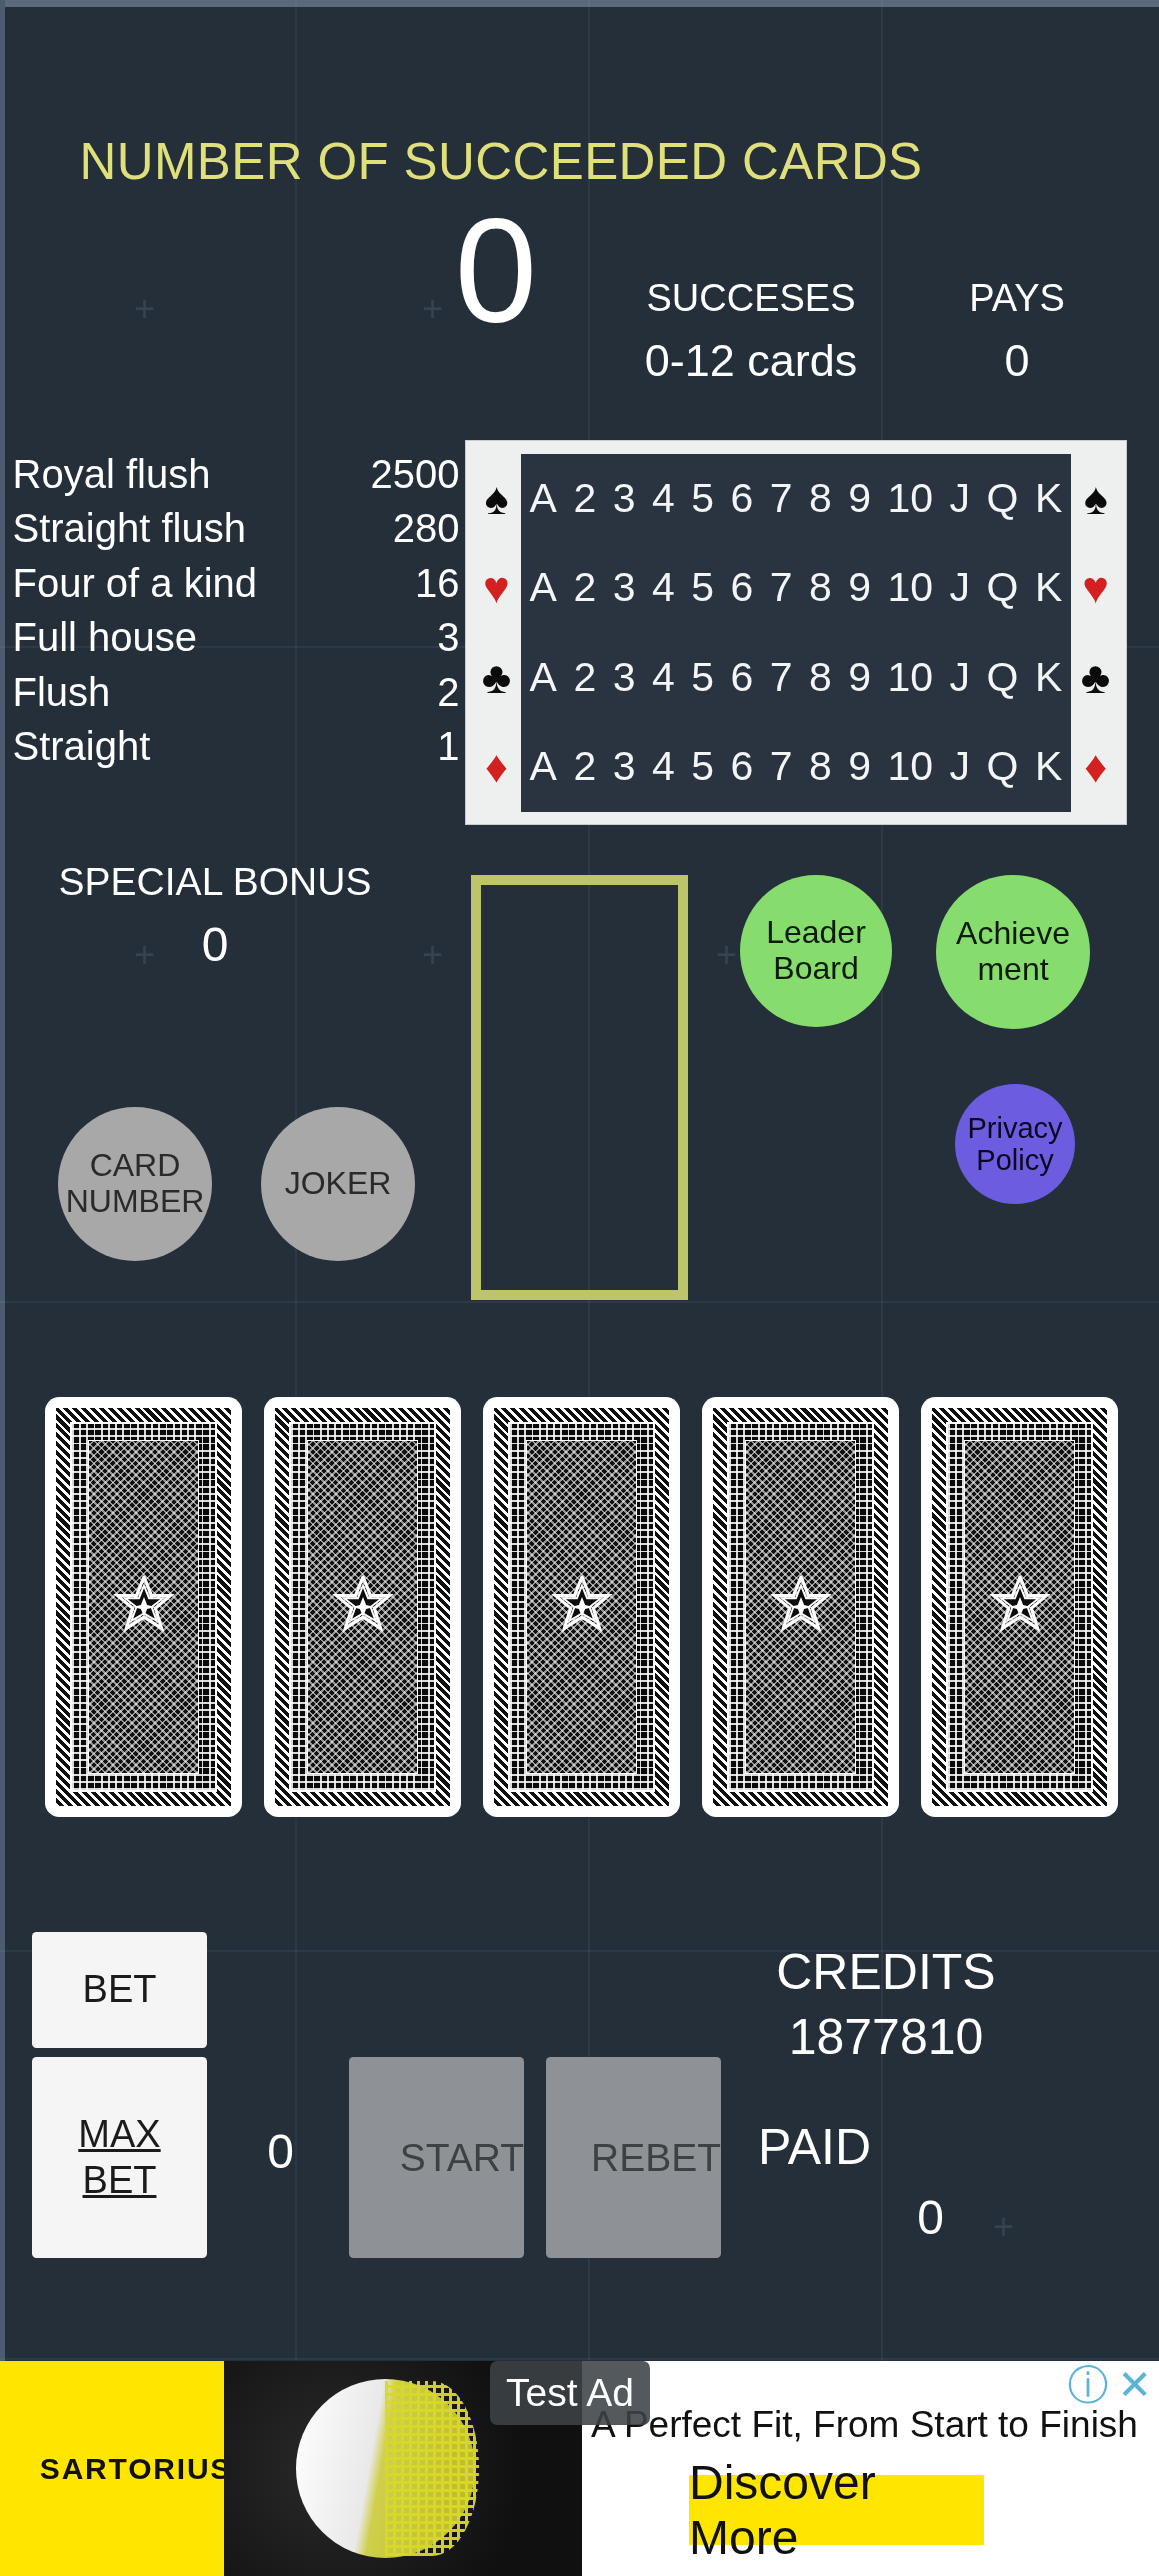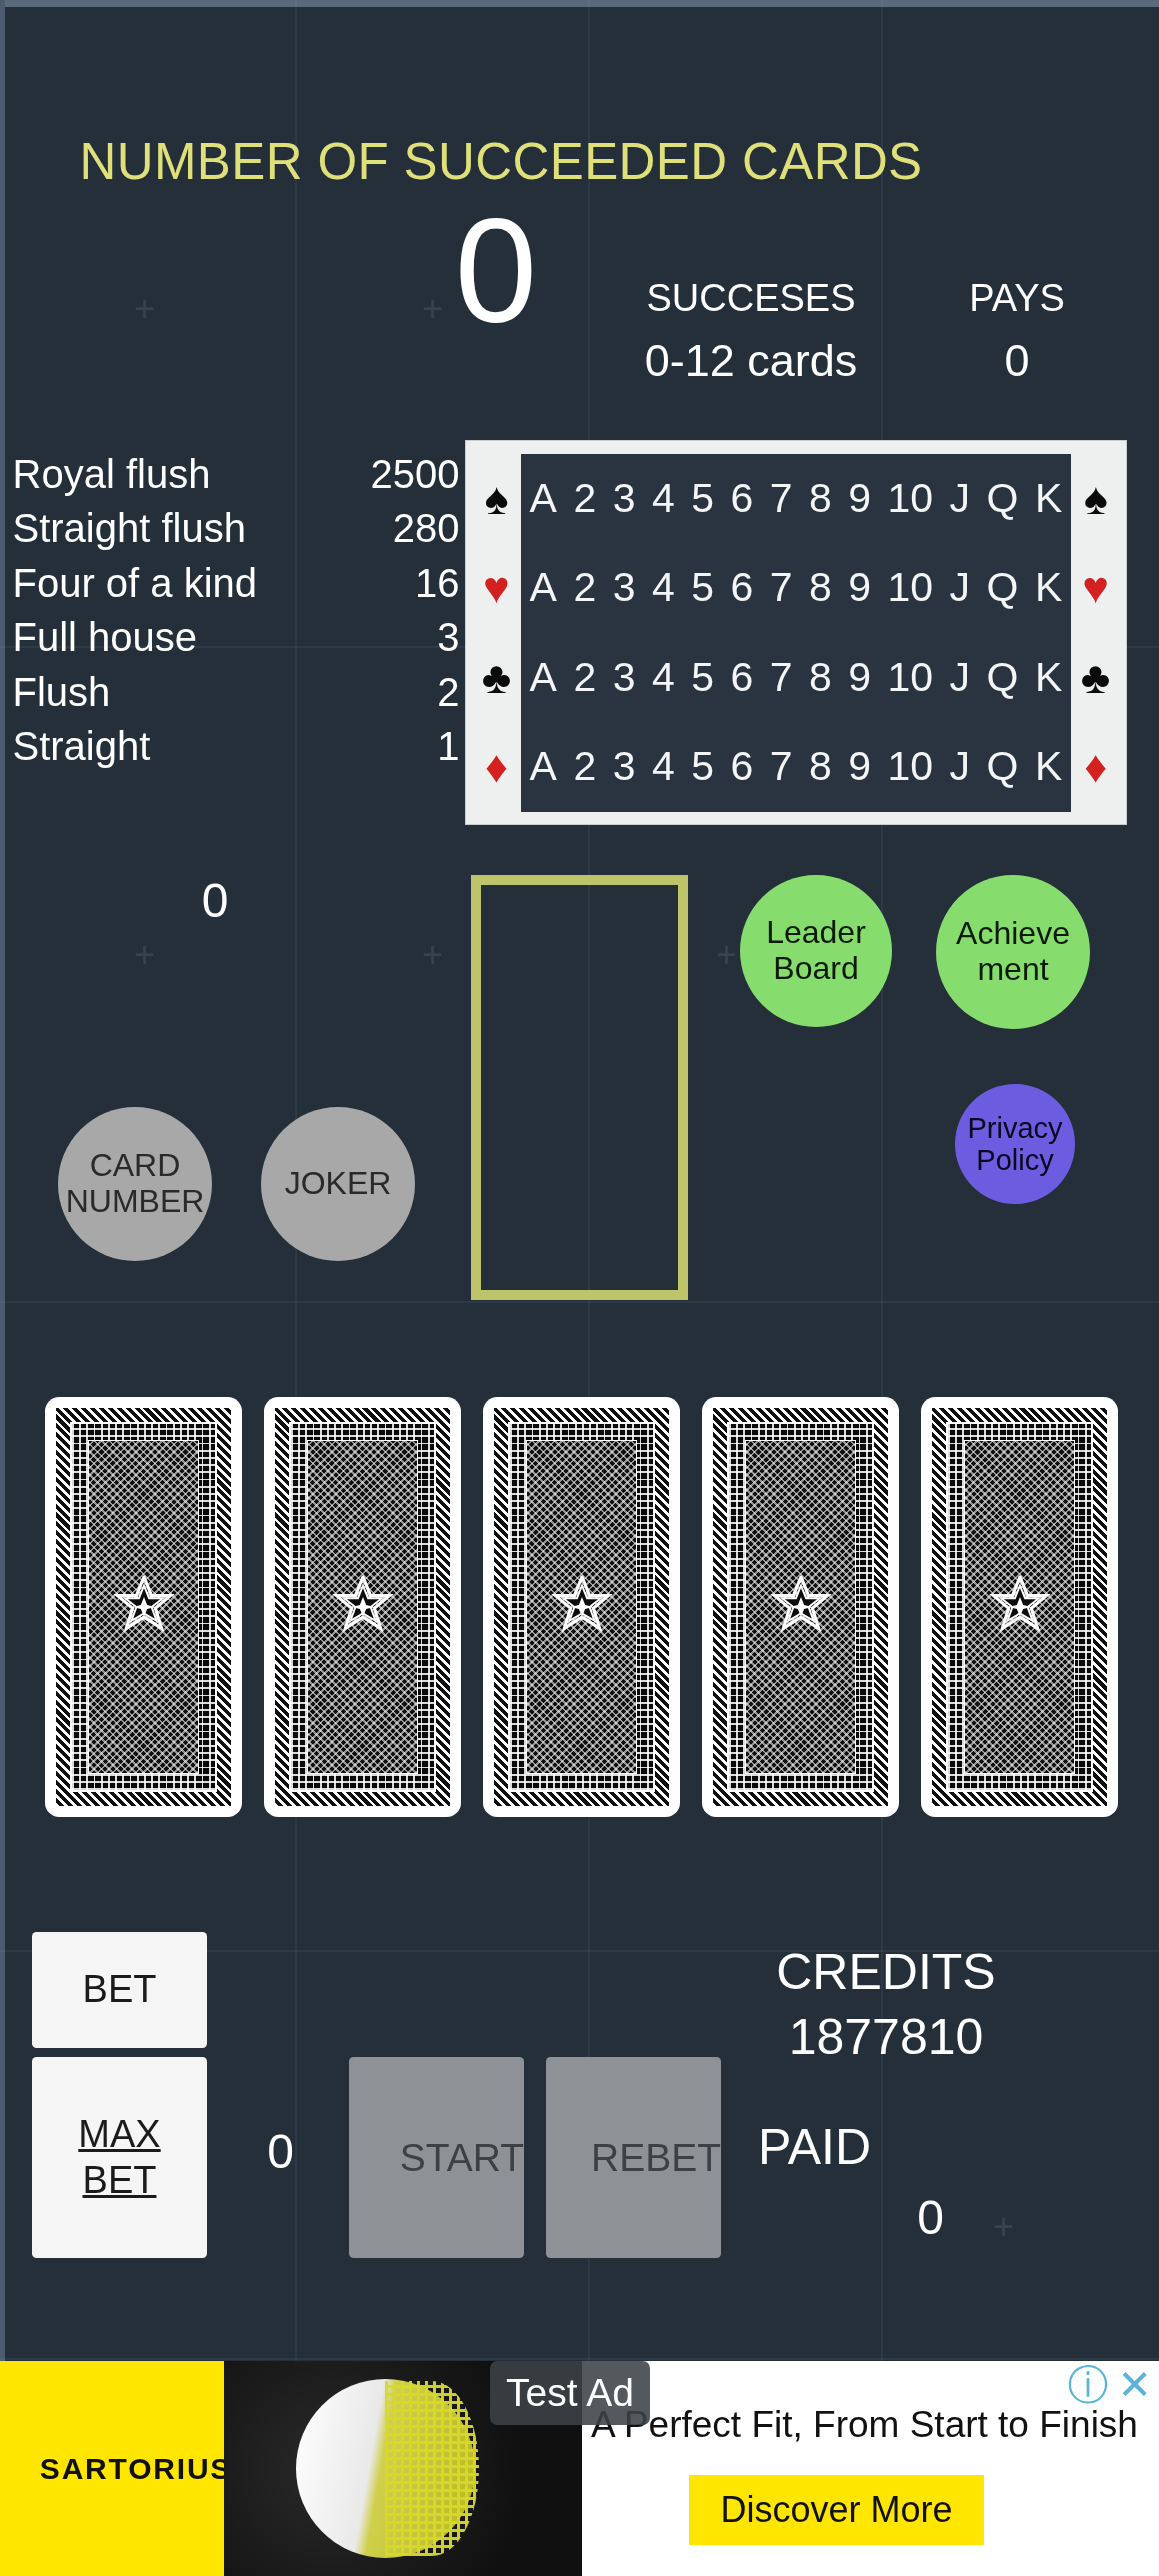--- a/index.html
+++ b/index.html
@@ -169,21 +169,21 @@
                border-radius: 50%;
                background: linear-gradient(100deg, #ffffff 0%, #e9e9e9 42%, #cfcf4a 48%, #b8b81f 100%); }
   .ad-mesh { position: absolute; left: 161px; top: 19.7px; width: 94px; height: 175px;
              background: repeating-linear-gradient(0deg, #d9d92a 0 2.7px, transparent 2.7px 8px),
                          repeating-linear-gradient(90deg, #d9d92a 0 2.7px, transparent 2.7px 8px);
              border-radius: 0 50% 50% 0 / 0 50% 50% 0; opacity: .95; }
   .ad-body { flex: 1; position: relative; background: #ffffff; }
   .ad-head { position: absolute; left: 9px; top: 43px; width: 555px;
              color: #111; font-size: 37px; white-space: nowrap; }
   .ad-cta { position: absolute; left: 107px; top: 114px; width: 295px; height: 70px;
-            background: #ffe600; color: #111; font-size: 36px;
+            background: #ffe600; color: #111; font-size: 48px;
             display: flex; align-items: center; justify-content: center; }
   .ad-testlabel { position: absolute; left: 490px; top: 0px; height: 64px;
                   background: rgba(60,66,72,0.88); color: #ffffff; font-size: 39px;
                   padding: 5.4px 16px; border-radius: 7.2px; display:flex; align-items:center; z-index: 5; }
   .ad-icons { position: absolute; right: 7.2px; top: 3.6px; display: flex; gap: 9px; align-items: center; z-index: 6; }
   .ad-icons .ic { color: #5ab4d8; font-size: 41px; line-height: 1; }
 </style>
 </head>
 <body>
 
@@ -319,20 +319,21 @@
           <div class="cgrank">10</div>
           <div class="cgrank">J</div>
           <div class="cgrank">Q</div>
           <div class="cgrank">K</div>
         </div>
         <div class="cgsuit red">♦</div>
       </div>
     </div>
 
   <div class="sbonus">
+    <div class="lbl">SPECIAL BONUS</div>
     <div class="val">0</div>
   </div>
 
   <div class="slot"></div>
 
   <div class="rbtn green" id="btn-leader">
     <span>
       <span>Leader</span><br><span>Board</span>
     </span>
   </div>

